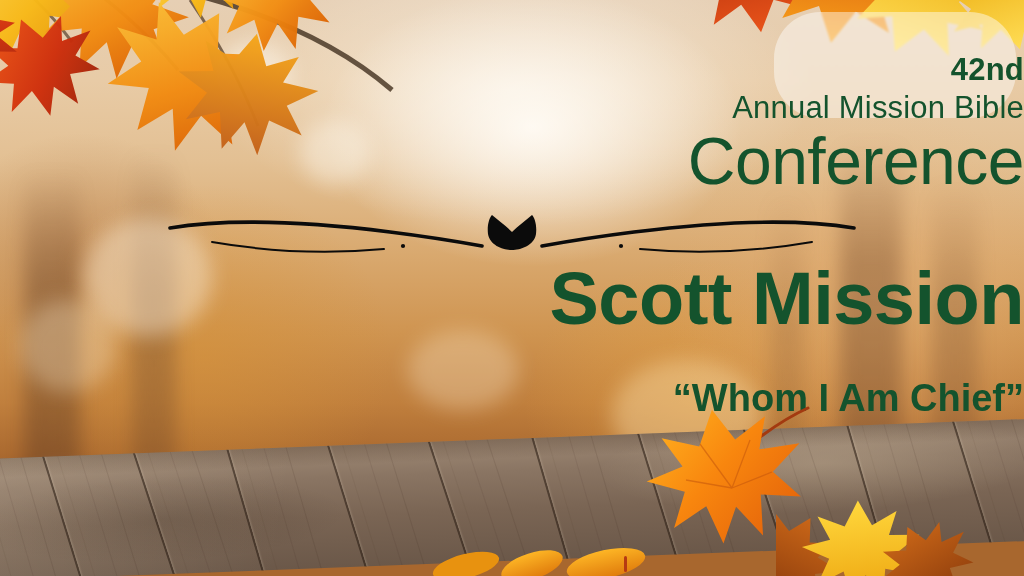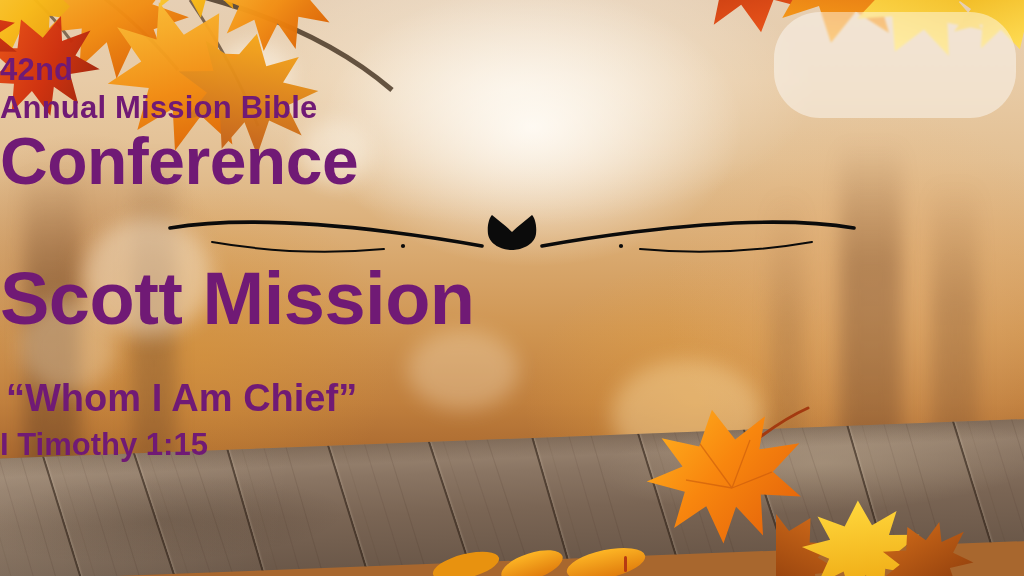--- a/index.html
+++ b/index.html
@@ -89,29 +89,29 @@
     position:absolute;
     background-repeat:no-repeat;
     background-position:center;
     background-size:contain;
   }
 
   
   .cluster { position:absolute; left:-60px; top:-70px; width:470px; height:330px; }
 
   
-  .text-block { position:absolute; left:0; right:0; text-align:left; color:#701a75; }
+  .text-block { position:absolute; left:0; right:0; text-align:right; color:#14532d; }
   .line-42 {
     top:52px; font-size:31px; font-weight:bold; letter-spacing:.2px;
   }
   .line-annual {
-    top:90px; font-size:31px; font-weight:bold; letter-spacing:.2px;
+    top:90px; font-size:31px; font-weight:normal; letter-spacing:.2px;
   }
   .line-conference {
-    top:128px; font-size:66px; font-weight:bold; letter-spacing:-.5px; line-height:1;
+    top:128px; font-size:66px; font-weight:normal; letter-spacing:-.5px; line-height:1;
   }
   .speaker {
     top:262px; font-size:74px; font-weight:bold; letter-spacing:-.5px; line-height:1;
   }
   .sermon-title {
     top:378px; font-size:38px; font-weight:bold; letter-spacing:0; line-height:1.1;padding-left:6px;
   }
   .scripture {
     top:428px; font-size:31px; font-weight:bold; letter-spacing:0; line-height:1.1;
   }
@@ -291,21 +291,20 @@
       <path d="M652 40 C594 50, 534 52, 480 47" stroke="#0b0b0b" stroke-width="2" fill="none" stroke-linecap="round"></path>
       <circle cx="461" cy="44" r="2.1" fill="#0b0b0b"></circle>
 
       <path d="M352 48 C344 48, 330 44, 328 32 C327 24, 329 16, 332 13 C338 18, 346 24, 352 30 C358 24, 366 18, 372 13 C375 16, 377 24, 376 32 C374 44, 360 48, 352 48 Z" fill="#0b0b0b"></path>
     </svg>
   </div>
 
   <div class="text-block speaker">Scott Mission</div>
 
   <div class="text-block sermon-title">“Whom I Am Chief”</div>
-  <div class="text-block scripture">I Timothy 1:15</div>
 
   <div class="leaf" style="left:640px; top:400px; width:230px; height:150px;">
     <svg width="230" height="150" viewBox="0 0 230 150">
       <defs>
         <linearGradient id="bigL" x1="0.1" y1="0" x2="0.9" y2="1">
           <stop offset="0%" stop-color="#ffb01f"></stop>
             <stop offset="45%" stop-color="#f8860e"></stop>
             <stop offset="100%" stop-color="#e2600a"></stop>
         </linearGradient>
       </defs>

